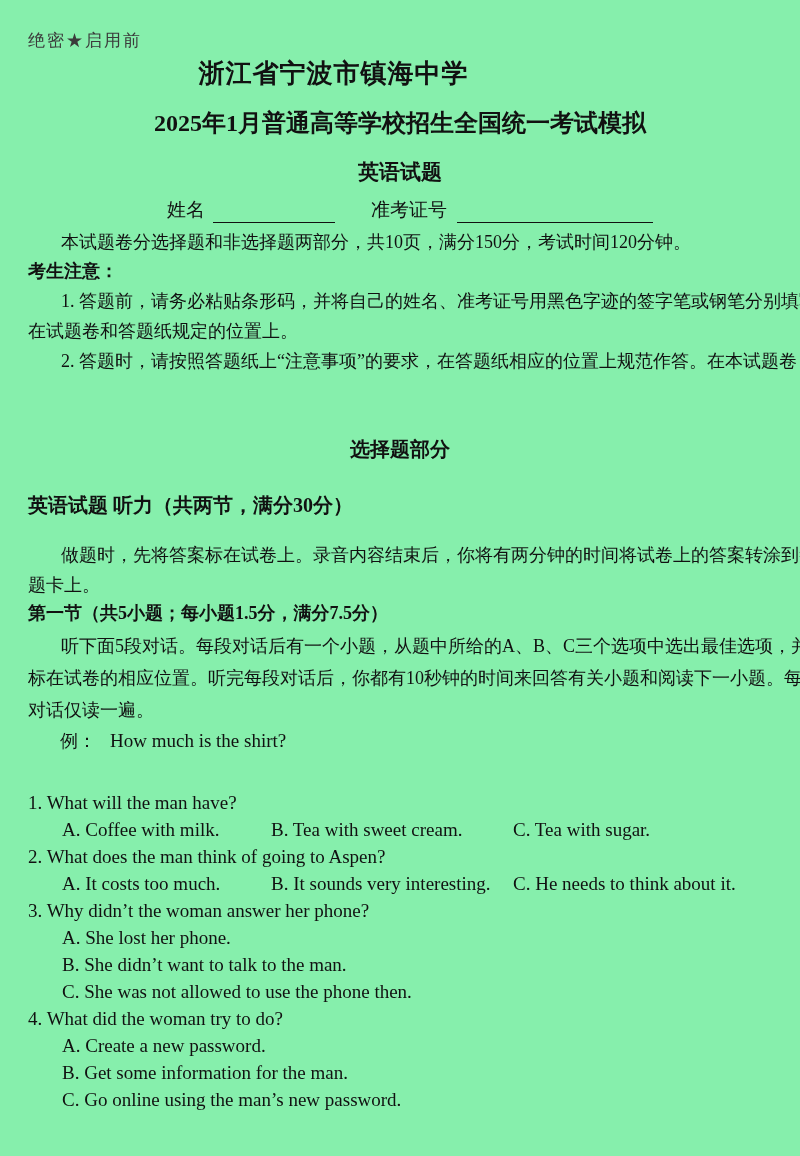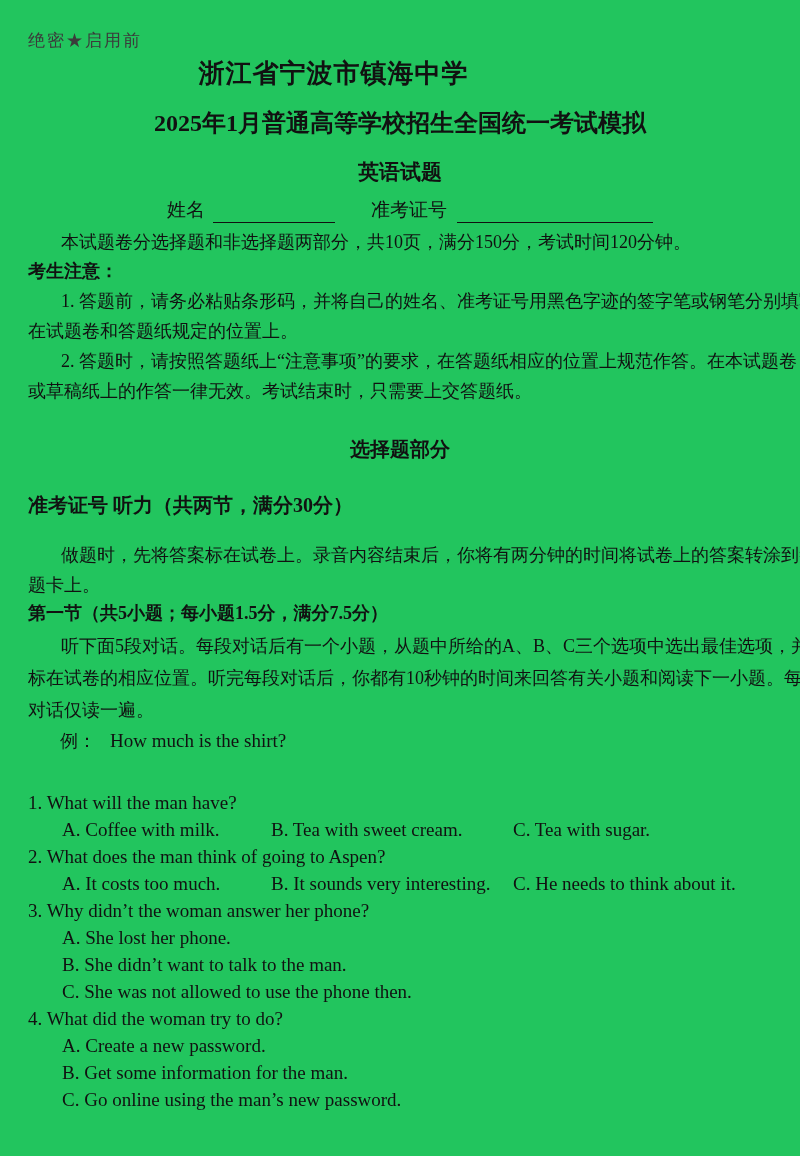--- a/index.html
+++ b/index.html
@@ -1,20 +1,20 @@
 <!DOCTYPE html>
 <html><head>
 <meta charset="utf-8">
 <style>
   html, body { margin: 0; padding: 0; background: #e8e8e8; }
   .page {
     position: relative;
     width: 800px;
     height: 1156px;
-    background: #22c55e;
+    background: #86efac;
     margin: 0 auto;
     font-family: "Liberation Serif", "DejaVu Serif", serif;
     color: #111111;
     overflow: hidden;
   }
   .abs { position: absolute; white-space: nowrap; }
   .secret {
     top: 29px; left: 28px;
     font-size: 17px; color: #3b3b3b;
     letter-spacing: 2px;
@@ -70,25 +70,24 @@
     <span class="lbl lbl-name">姓名</span><span class="blank name-blank"></span><span class="lbl lbl-id">准考证号</span><span class="blank id-blank"></span>
   </div>
 
   <div class="abs line ind" style="top:231px">本试题卷分选择题和非选择题两部分，共10页，满分150分，考试时间120分钟。</div>
 
   <div class="abs line bold" style="top:260px">考生注意：</div>
 
   <div class="abs line ind" style="top:290px">1. 答题前，请务必粘贴条形码，并将自己的姓名、准考证号用黑色字迹的签字笔或钢笔分别填写</div>
   <div class="abs line" style="top:320px">在试题卷和答题纸规定的位置上。</div>
   <div class="abs line ind" style="top:350px">2. 答题时，请按照答题纸上“注意事项”的要求，在答题纸相应的位置上规范作答。在本试题卷</div>
-  <div class="abs line" style="top:380px">或草稿纸上的作答一律无效。考试结束时，只需要上交答题纸。</div>
 
   <div class="abs center-head" style="top:436px">选择题部分</div>
 
-  <div class="abs part-head" style="top:492px">准考证号  听力（共两节，满分30分）</div>
+  <div class="abs part-head" style="top:492px">英语试题  听力（共两节，满分30分）</div>
 
   <div class="abs line ind" style="top:544px">做题时，先将答案标在试卷上。录音内容结束后，你将有两分钟的时间将试卷上的答案转涂到答</div>
   <div class="abs line" style="top:574px">题卡上。</div>
 
   <div class="abs sec-head" style="top:601px">第一节（共5小题；每小题1.5分，满分7.5分）</div>
 
   <div class="abs line ind" style="top:635px">听下面5段对话。每段对话后有一个小题，从题中所给的A、B、C三个选项中选出最佳选项，并</div>
   <div class="abs line" style="top:667px">标在试卷的相应位置。听完每段对话后，你都有10秒钟的时间来回答有关小题和阅读下一小题。每段</div>
   <div class="abs line" style="top:699px">对话仅读一遍。</div>
 

